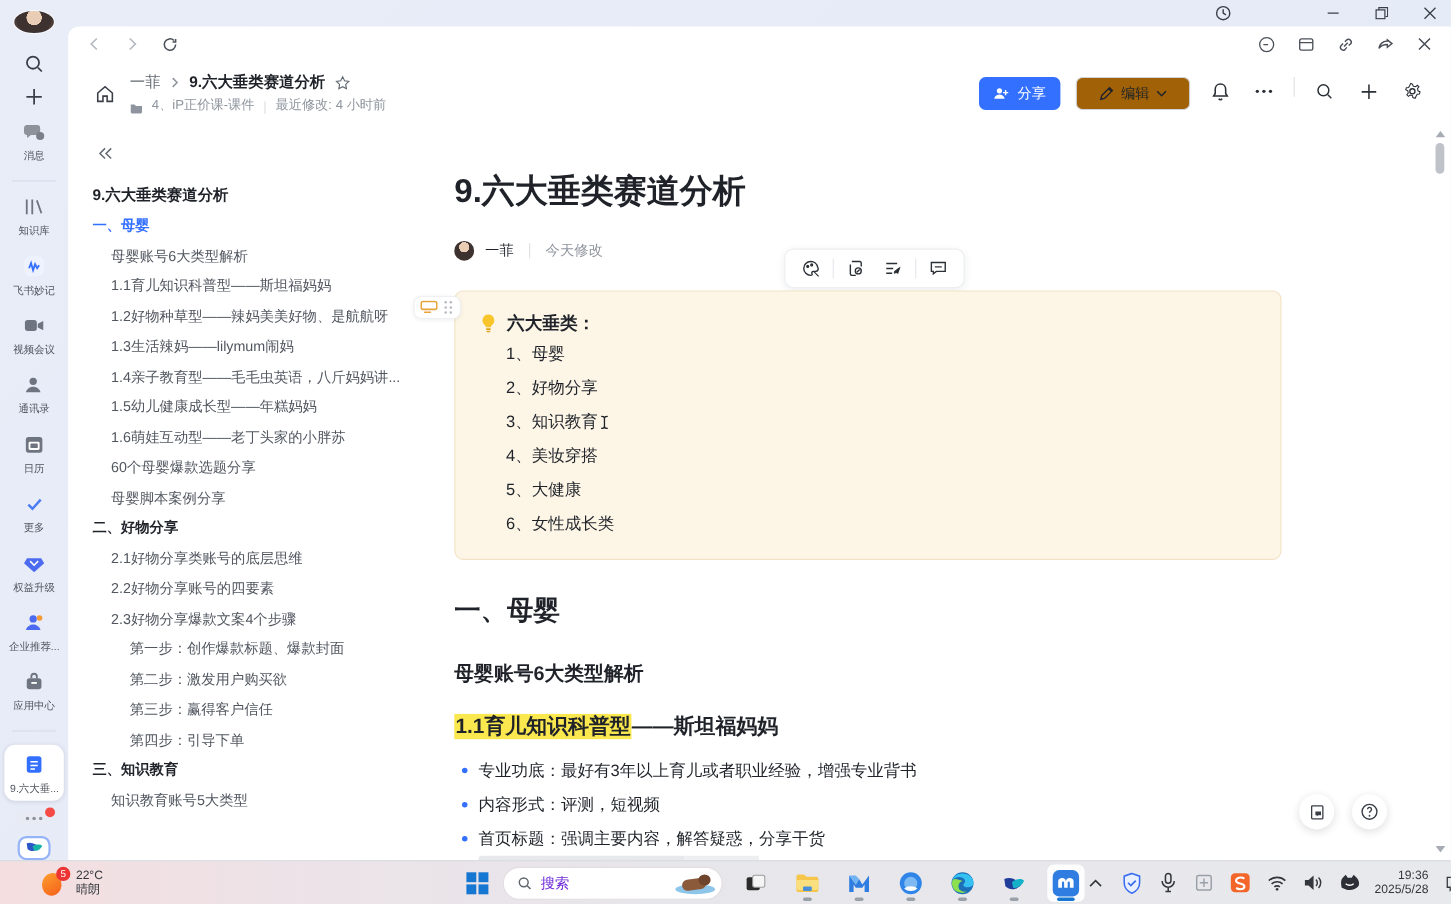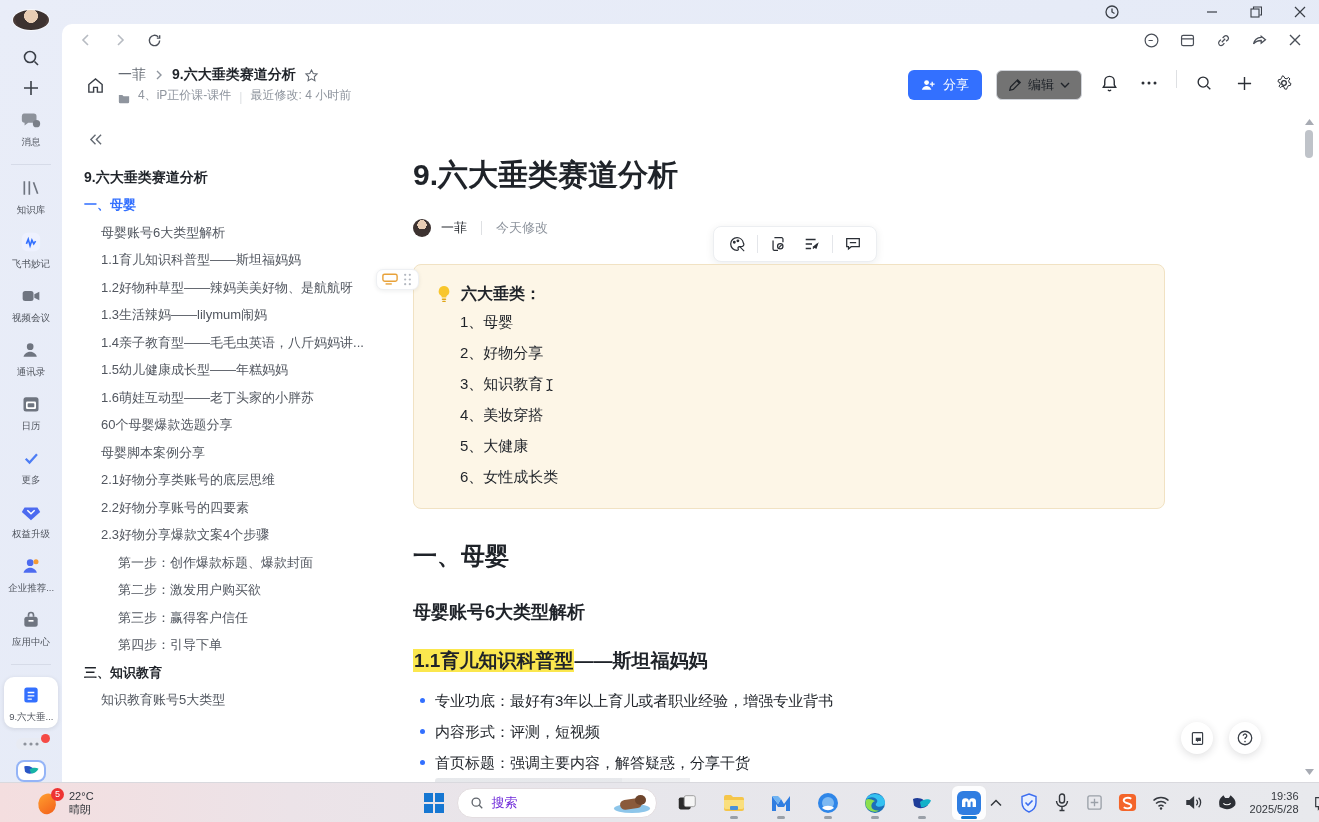--- a/index.html
+++ b/index.html
@@ -50,22 +50,22 @@
     color:#3a3f47; margin-top:4px; cursor:pointer; border-radius:6px; }
   .bc-block { display:flex; flex-direction:column; gap:3px; }
   .bc-row1 { display:flex; align-items:center; gap:8px; font-size:14px; }
   .bc-ws { color:#646a73; cursor:pointer; }
   .bc-title { color:#1f2329; font-weight:600; cursor:pointer; }
   .bc-row2 { display:flex; align-items:flex-end; gap:8px; font-size:12px; color:#8f959e; }
   .dh-right { margin-left:auto; display:flex; gap:14px; }
   .share-btn { background:#3370ff; color:#fff; border:none; border-radius:6px; height:30px;
     padding:0 13px; font-size:13px; display:flex; align-items:center; gap:6px; cursor:pointer;
     font-family:inherit; }
-  .edit-btn { background:#737373; color:#1f2329; border:1px solid #d0d3d9; border-radius:6px; height:30px;
-    padding:0 11px; font-size:13px; display:flex; align-items:center; gap:6px; cursor:pointer; font-family:inherit; }
+  .edit-btn { background:#a16207; color:#1f2329; border:1px solid #d0d3d9; border-radius:6px; height:30px;
+    padding:0 20px; font-size:13px; display:flex; align-items:center; gap:6px; cursor:pointer; font-family:inherit; }
   .hd-ic { width:26px; height:26px; display:flex; align-items:center; justify-content:center;
     color:#2b2f36; cursor:pointer; border-radius:6px; }
   .vdiv { width:1px; height:18px; background:#dee0e3; }
 
   
   .workspace { flex:1; position:relative; overflow:hidden; }
 
   .outline { position:absolute; left:0; top:0; bottom:0; width:310px; padding:14px 6px 0 22px; overflow:hidden; }
   .collapse-btn { width:22px; height:22px; color:#646a73; display:flex; align-items:center; justify-content:center;
     cursor:pointer; margin-bottom:14px; }
@@ -466,20 +466,21 @@
       <div class="o-item l1 active">一、母婴</div>
       <div class="o-item l2">母婴账号6大类型解析</div>
       <div class="o-item l2">1.1育儿知识科普型——斯坦福妈妈</div>
       <div class="o-item l2">1.2好物种草型——辣妈美美好物、是航航呀</div>
       <div class="o-item l2">1.3生活辣妈——lilymum闹妈</div>
       <div class="o-item l2">1.4亲子教育型——毛毛虫英语，八斤妈妈讲...</div>
       <div class="o-item l2">1.5幼儿健康成长型——年糕妈妈</div>
       <div class="o-item l2">1.6萌娃互动型——老丁头家的小胖苏</div>
       <div class="o-item l2">60个母婴爆款选题分享</div>
       <div class="o-item l2">母婴脚本案例分享</div>
+      <div class="o-item l1">二、好物分享</div>
       <div class="o-item l2">2.1好物分享类账号的底层思维</div>
       <div class="o-item l2">2.2好物分享账号的四要素</div>
       <div class="o-item l2">2.3好物分享爆款文案4个步骤</div>
       <div class="o-item l3">第一步：创作爆款标题、爆款封面</div>
       <div class="o-item l3">第二步：激发用户购买欲</div>
       <div class="o-item l3">第三步：赢得客户信任</div>
       <div class="o-item l3">第四步：引导下单</div>
       <div class="o-item l1">三、知识教育</div>
       <div class="o-item l2">知识教育账号5大类型</div>
     </div>

